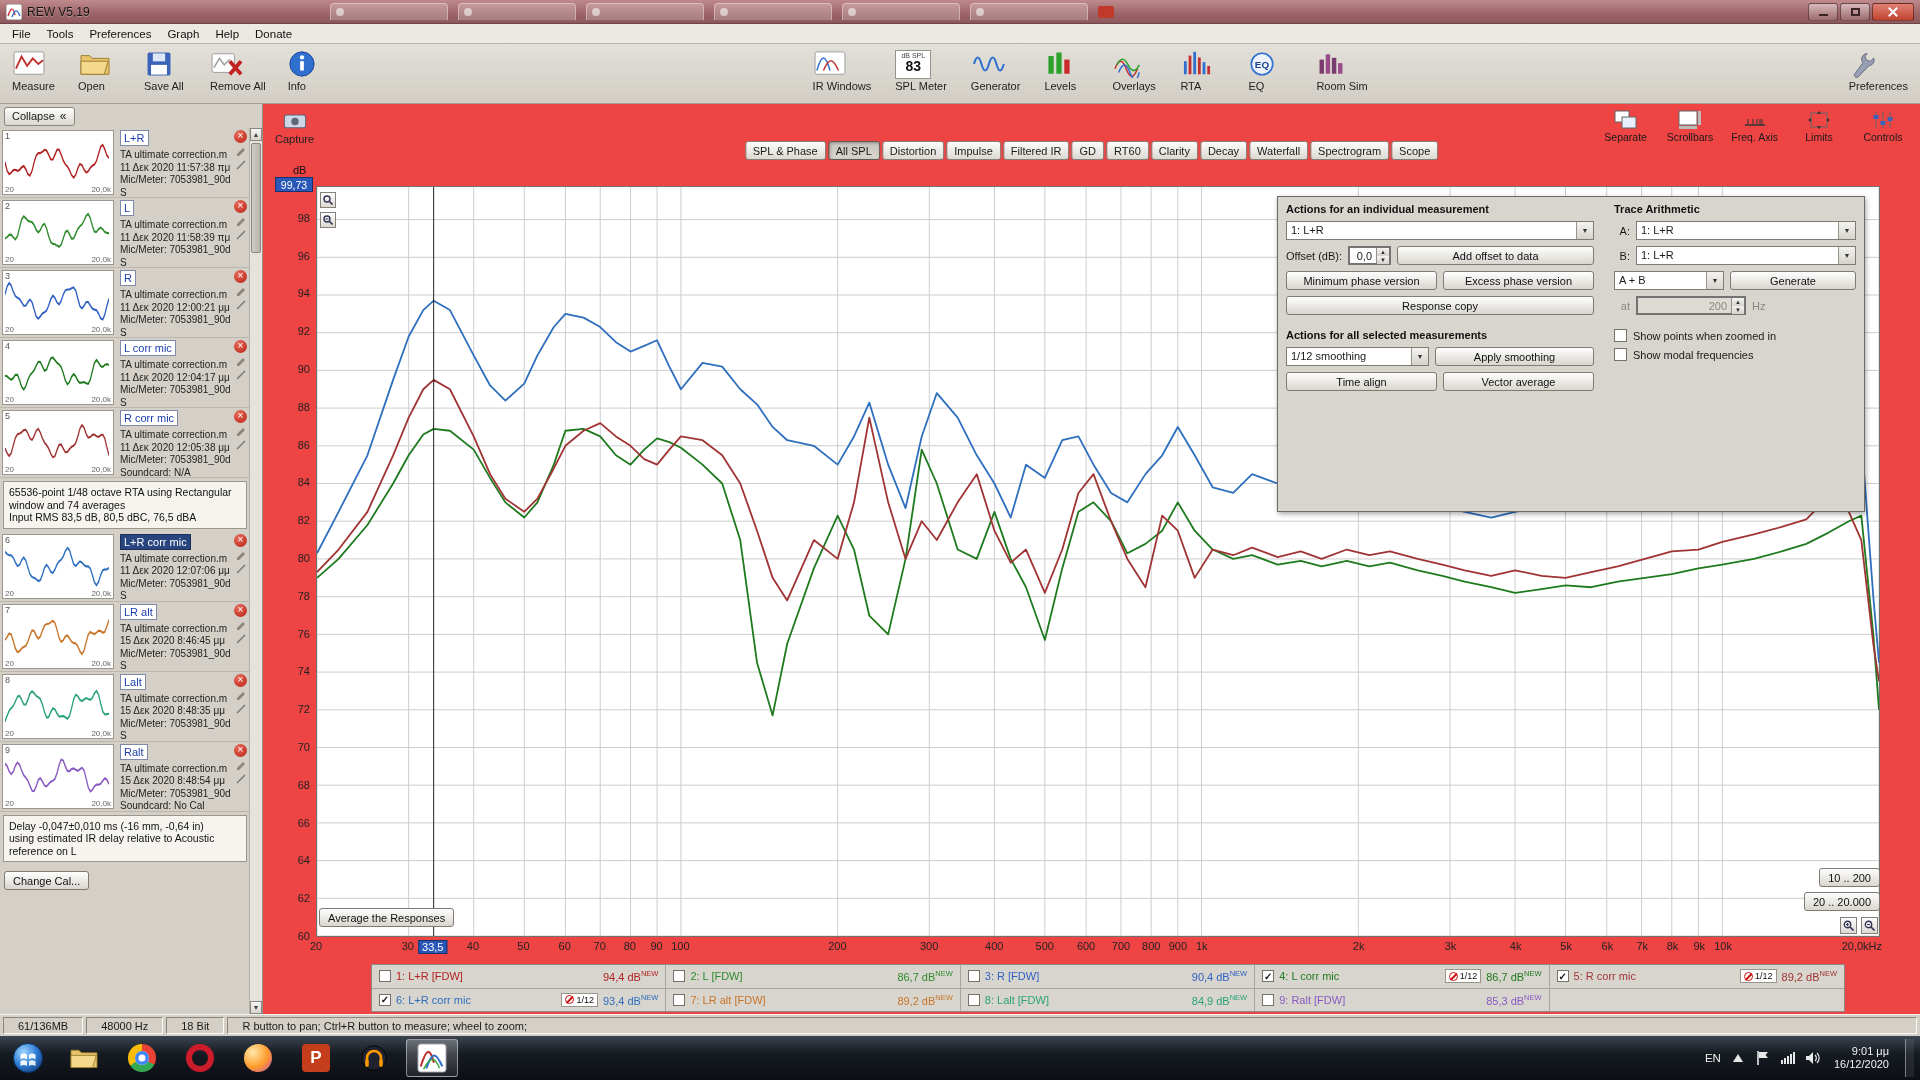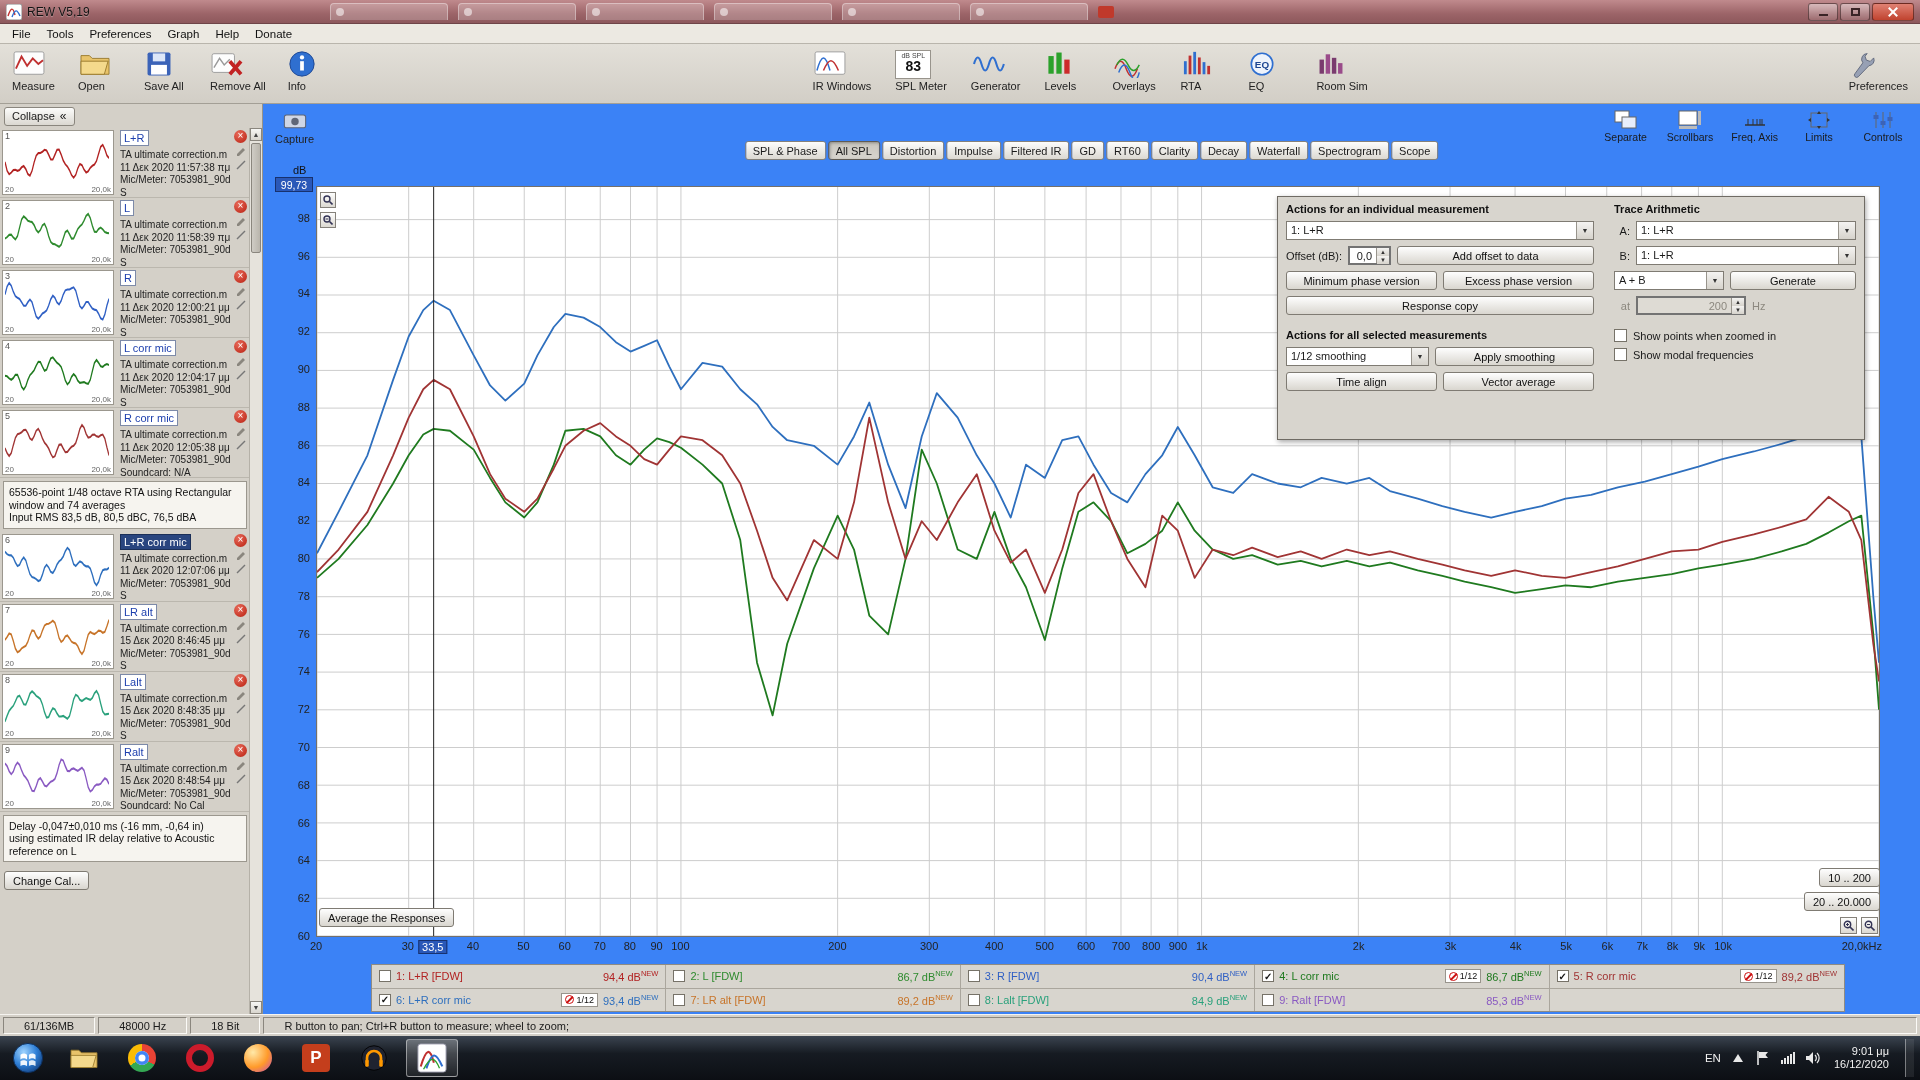--- a/index.html
+++ b/index.html
@@ -1,17 +1,17 @@
 <!DOCTYPE html>
 <html><head>
 <meta charset="utf-8">
 <style>
 *{margin:0;padding:0;box-sizing:border-box}
 html,body{width:1920px;height:1080px;overflow:hidden;font-family:"Liberation Sans",sans-serif;font-size:12px;color:#1a1a1a}
-.screen{position:relative;width:1920px;height:1080px;background:#3b82f6;display:flex;flex-direction:column}
+.screen{position:relative;width:1920px;height:1080px;background:#ef4444;display:flex;flex-direction:column}
 
 .titlebar{position:relative;height:24px;background:linear-gradient(#c08a8d,#9c6468 60%,#8d585c);border-bottom:1px solid #6e4448;display:flex;align-items:center;padding:0 6px;flex:0 0 auto}
 .t-icon{width:16px;height:16px;margin-right:5px}
 .t-title{font-size:12px;color:#141414;text-shadow:0 1px 1px rgba(255,255,255,.35)}
 .ghost-tabs{position:absolute;left:330px;top:3px;height:17px;display:flex;gap:10px}
 .gtab{width:118px;height:17px;border-radius:4px 4px 0 0;background:rgba(255,255,255,.22);border:1px solid rgba(255,255,255,.35);border-bottom:none}
 .gtab .dot{display:inline-block;width:8px;height:8px;border-radius:50%;background:rgba(255,255,255,.55);margin:4px 0 0 5px}
 .gchip{width:16px;height:12px;background:#c0392b;border-radius:2px;margin-top:3px}
 .winbtns{margin-left:auto;display:flex;gap:2px}
 .wbtn{width:30px;height:18px;border:1px solid rgba(40,20,20,.55);border-radius:3px;background:linear-gradient(rgba(255,255,255,.45),rgba(255,255,255,.1));display:flex;align-items:center;justify-content:center}
@@ -93,21 +93,21 @@
 .ct-btn{width:16px;height:16px;background:linear-gradient(#fdfdfc,#dcd9d2);border:1px solid #85817a;display:flex;align-items:center;justify-content:center}
 .xaxis{position:absolute;left:53px;top:777px;width:1564px;height:22px}
 .xtick{position:absolute;top:1px;transform:translateX(-50%);font-size:11px;color:#222;white-space:nowrap}
 .xtick.end{transform:translateX(-95%);font-size:11px}
 .xtick.cursor{background:#2a58b8;border:1px solid #17316e;color:#fff;padding:0 3px;z-index:2}
 .avg-btn{position:absolute;left:56px;top:746px;z-index:3}
 .range-btns{position:absolute;right:40px;top:706px;display:flex;flex-direction:column;gap:5px;z-index:3;align-items:flex-end}
 .zoom-pair{position:absolute;right:42px;top:755px;display:flex;gap:4px;z-index:3}
 .zm-btn{width:17px;height:17px;background:linear-gradient(#fdfdfc,#dcd9d2);border:1px solid #85817a;display:flex;align-items:center;justify-content:center}
 
-.ctrl-panel{position:absolute;top:34px;right:55px;width:588px;height:244px;background:#d8d5ce;border:1px solid #6f6b64;box-shadow:1px 2px 5px rgba(0,0,0,.35);display:flex;z-index:5;padding:6px 8px}
+.ctrl-panel{position:absolute;top:34px;right:55px;width:588px;height:316px;background:#d8d5ce;border:1px solid #6f6b64;box-shadow:1px 2px 5px rgba(0,0,0,.35);display:flex;z-index:5;padding:6px 8px}
 .cp-left{width:318px;padding-right:10px;display:flex;flex-direction:column;gap:6px}
 .cp-right{flex:1;padding-left:10px;display:flex;flex-direction:column;gap:6px}
 .cp-title{font-size:11px;font-weight:bold;color:#111}
 .cp-row{display:flex;align-items:center;gap:6px}
 .cp-label{font-size:11px;white-space:nowrap}
 .cp-lab2{font-size:11px;width:16px;text-align:right}
 .w100{width:100%}
 .half{flex:1}
 .grow{flex:1}
 .dim{color:#8c887f}
@@ -123,21 +123,21 @@
 .llabel{font-size:11px;white-space:nowrap}
 .lspace{flex:1}
 .lval{font-size:11px;white-space:nowrap}
 .lval sup{font-size:7.5px}
 .badge{display:inline-flex;align-items:center;gap:2px;border:1px solid #98948c;background:#fff;padding:0 3px;height:14px}
 .sm-ico{position:relative;width:9px;height:9px;border:1.5px solid #cc1111;border-radius:50%}
 .sm-ico:after{content:"";position:absolute;left:-1px;top:2.8px;width:9px;height:1.5px;background:#cc1111;transform:rotate(-45deg)}
 .sm-txt{font-size:9px;color:#111}
 
 .statusbar{height:22px;background:#d4d0c8;border-top:1px solid #f5f3ef;display:flex;gap:3px;padding:2px 3px;flex:0 0 auto}
-.st-cell{border:1px solid;border-color:#8a867e #fbfaf7 #fbfaf7 #8a867e;font-size:11px;display:flex;align-items:center;padding:0 20px;white-space:nowrap}
+.st-cell{border:1px solid;border-color:#8a867e #fbfaf7 #fbfaf7 #8a867e;font-size:11px;display:flex;align-items:center;padding:0 14px;white-space:nowrap}
 .st-hint{flex:1}
 
 .taskbar{height:44px;background:linear-gradient(#3b4450,#161b22 40%,#0c0f14);display:flex;align-items:center;padding:0 2px;flex:0 0 auto}
 .tk-icons{display:flex;align-items:center;gap:6px;margin-left:4px}
 .tk-btn{width:52px;height:38px;display:flex;align-items:center;justify-content:center;border-radius:3px}
 .tk-btn.active{background:linear-gradient(rgba(255,255,255,.28),rgba(255,255,255,.08));border:1px solid rgba(255,255,255,.45)}
 .chrome-ico{position:relative;width:28px;height:28px;border-radius:50%;background:conic-gradient(#ea4335 0 33%,#34a853 33% 66%,#fbbc05 66% 100%)}
 .chrome-ico:after{content:"";position:absolute;left:7px;top:7px;width:14px;height:14px;border-radius:50%;background:#fff;box-shadow:inset 0 0 0 3.5px #4285f4}
 .opera-ico{width:28px;height:28px;border-radius:50%;border:6px solid #cc1b2b}
 .ff-ico{width:28px;height:28px;border-radius:50%;background:radial-gradient(circle at 32% 30%,#ffe9a8,#ff9a2a 55%,#c24bbb 100%)}

